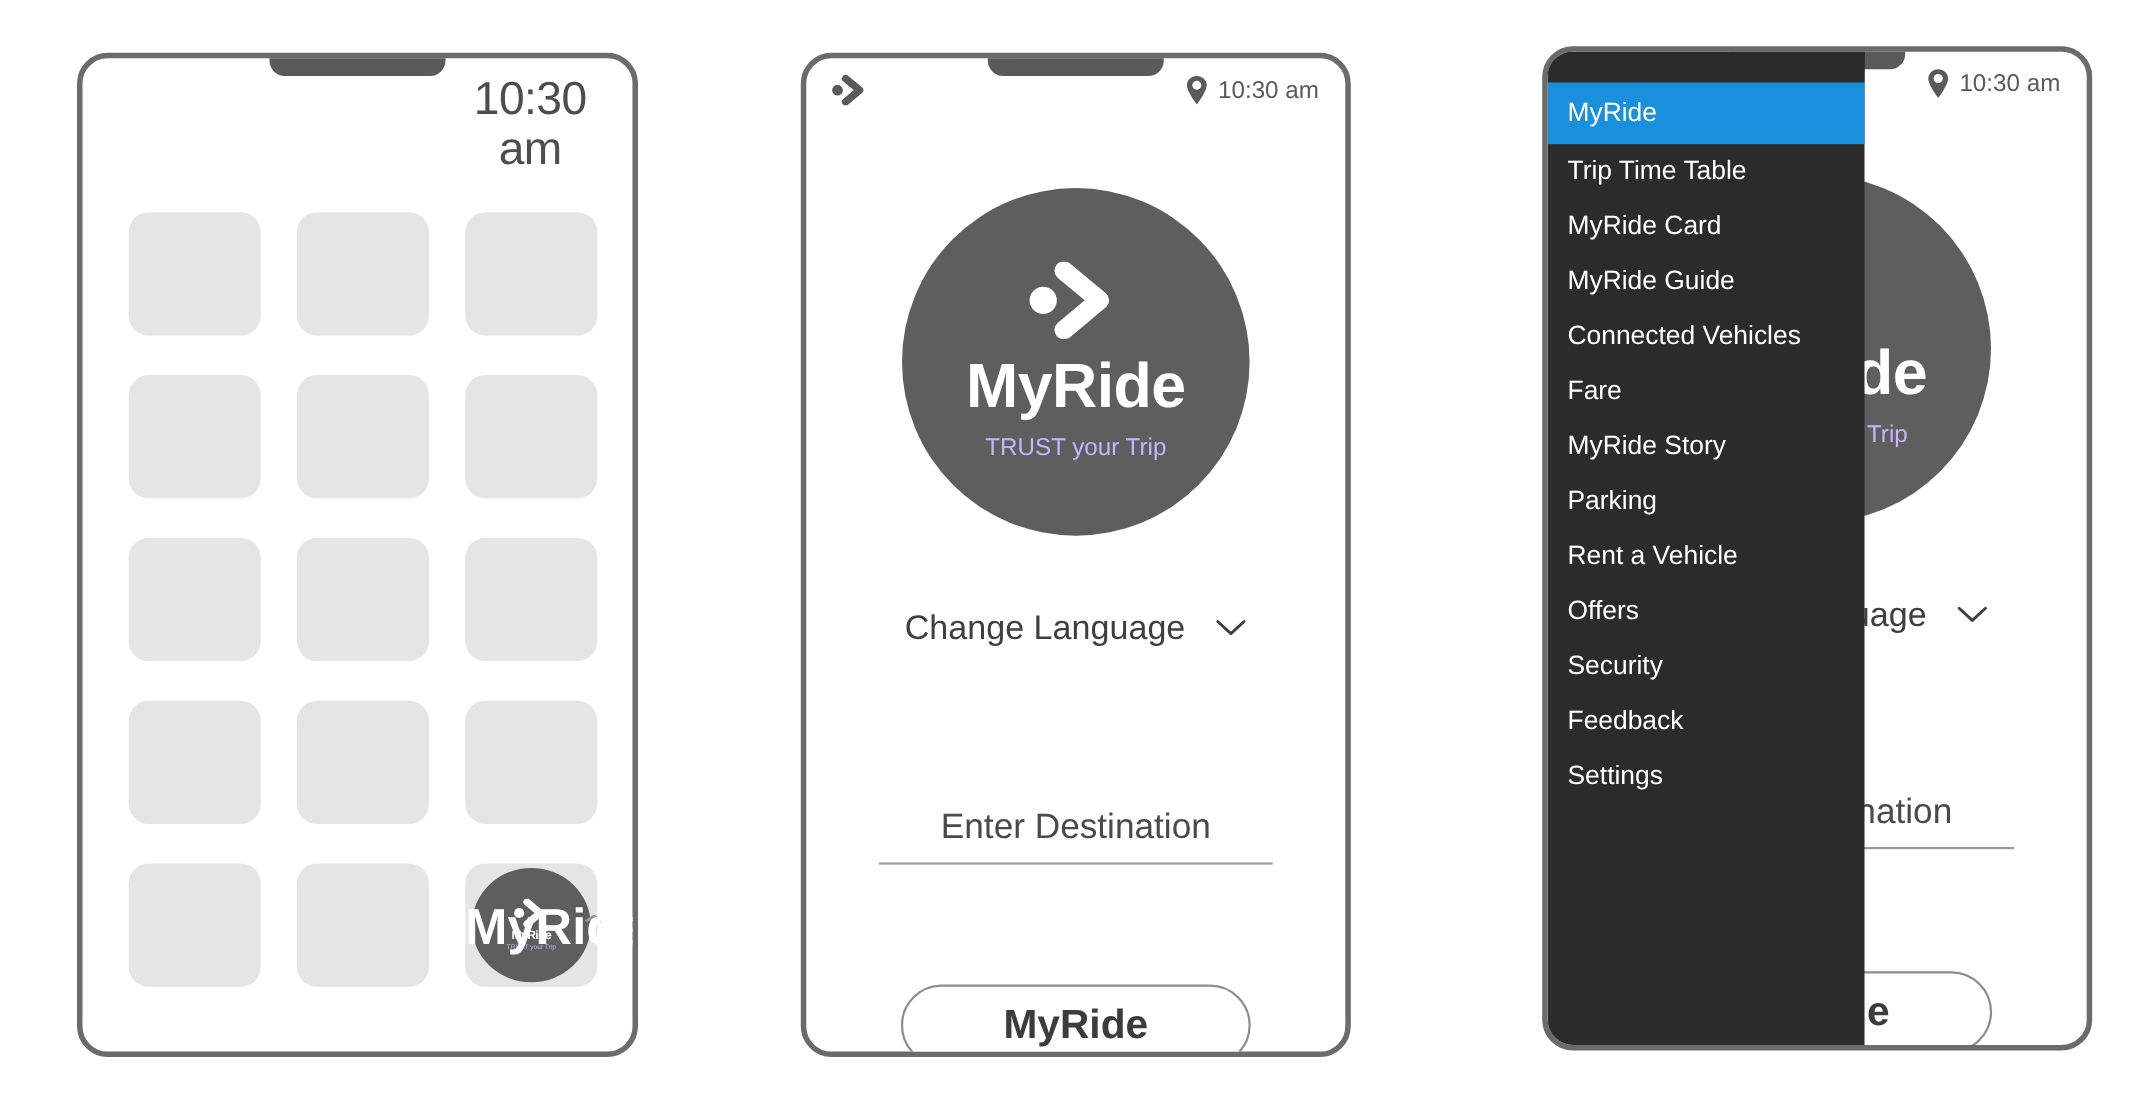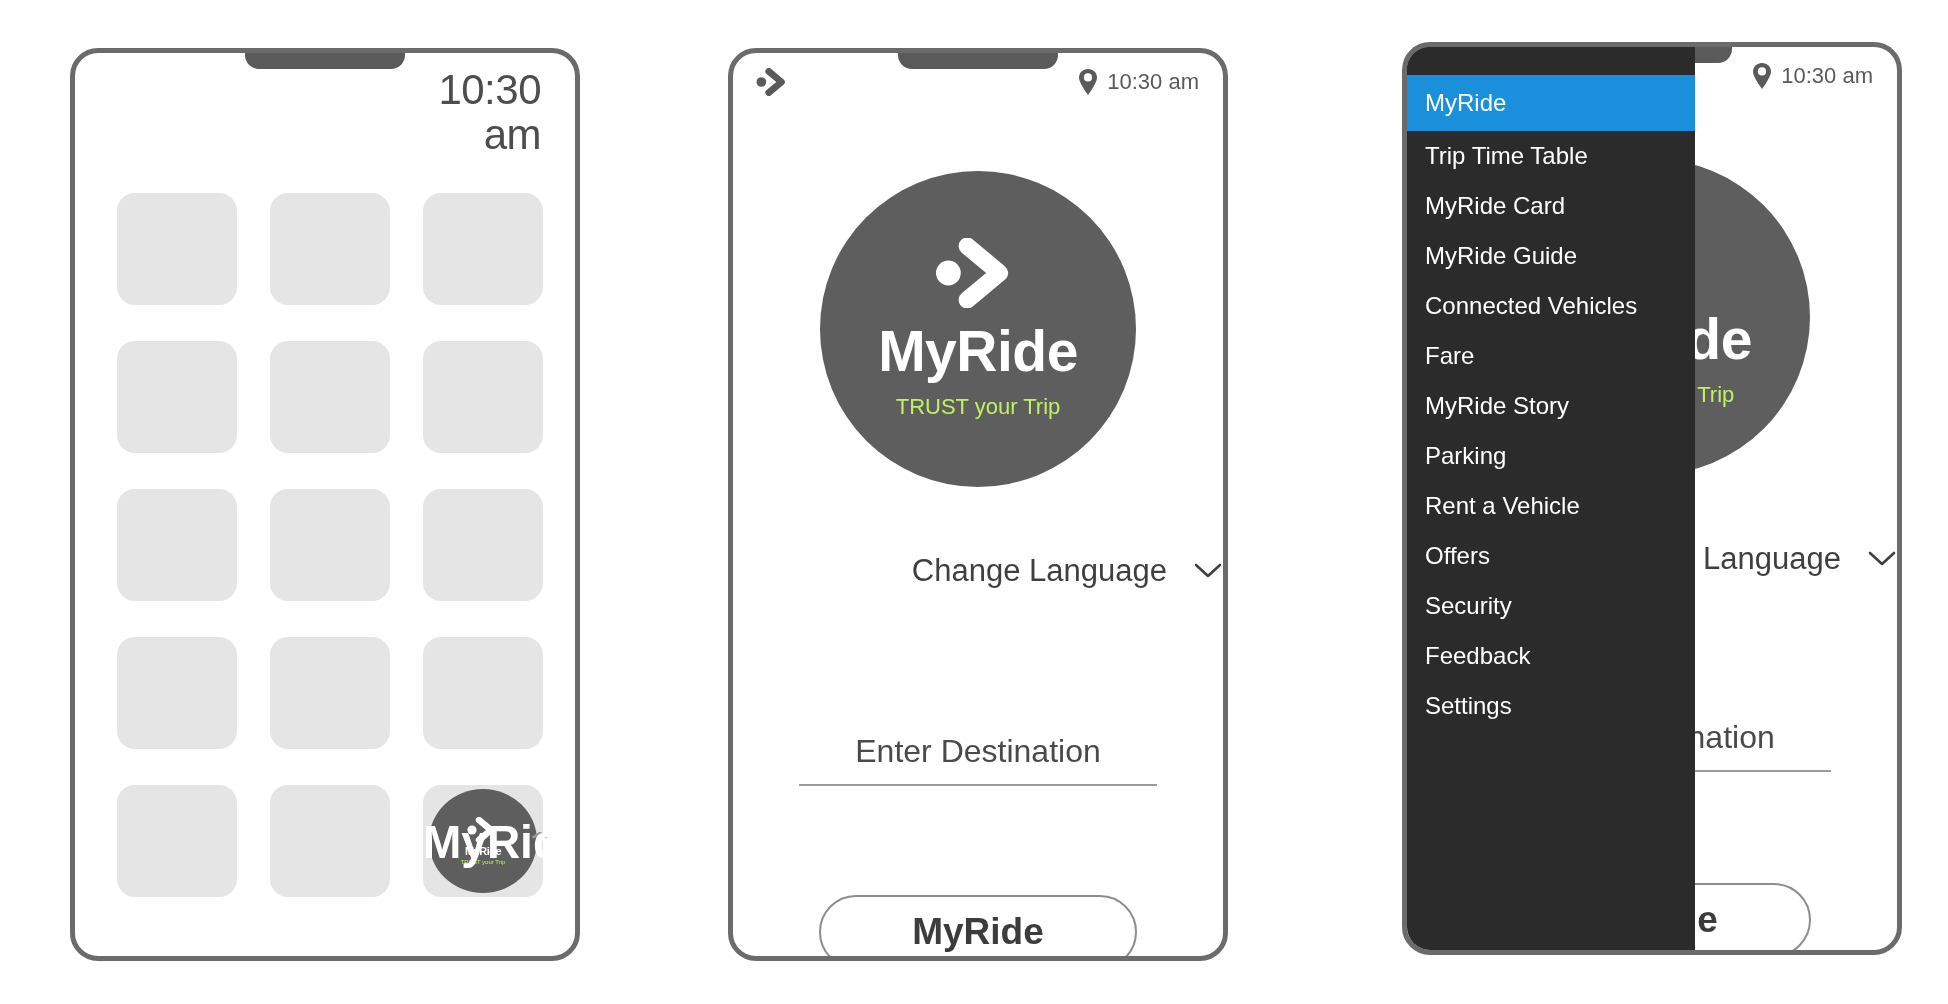--- a/index.html
+++ b/index.html
@@ -27,21 +27,21 @@
     border-bottom-left-radius: 14px;
     border-bottom-right-radius: 14px;
     z-index: 40;
   }
 
   
   #phone1 { left: 70px; top: 48px; width: 510px; height: 913px; }
   #p1-clock {
     position: absolute; right: 34px; top: 14px;
     width: 118px;
-    text-align: right;
+    text-align: center;
     font-size: 42px; line-height: 1.08;
     color: #4d4d4d; letter-spacing: -0.5px;
   }
   #p1-grid {
     position: absolute; left: 0; top: 140px;
     width: 100%;
     display: grid;
     grid-template-columns: repeat(3, 120px);
     grid-auto-rows: 112px;
     column-gap: 33px; row-gap: 36px;
@@ -84,21 +84,21 @@
     border: 3.2% solid #ffffff;
   }
   .logo .glyph { position: relative; z-index: 2; }
   .logo .wordmark {
     position: relative; z-index: 2;
     color: #ffffff; font-weight: bold;
     letter-spacing: -0.5px;
   }
   .logo .tagline {
     position: relative; z-index: 2;
-    color: #bef264;
+    color: #c4b5fd;
   }
 
   
 
   
   #phone2 { left: 728px; top: 48px; width: 500px; height: 913px; }
   .statusbar {
     position: absolute; top: 0; left: 0; right: 0; height: 58px;
     display: flex; align-items: center; z-index: 30;
   }
@@ -111,21 +111,21 @@
 
   #p2-logo {
     position: absolute; left: 50%; transform: translateX(-50%);
     top: 118px; width: 316px; height: 316px;
   }
   #p2-logo .wordmark { font-size: 57px; margin-top: 4px; }
   #p2-logo .tagline { font-size: 22px; margin-top: 10px; }
 
   .lang-row {
     position: absolute; left: 0; right: 0;
-    display: flex; align-items: center; justify-content: flex-end; gap: 26px;
+    display: flex; align-items: center; justify-content: center; gap: 26px;
     font-size: 31px; color: #3f3f3f;
   }
   #p2-lang { top: 500px; }
 
   .dest-field {
     position: absolute;
     border-bottom: 2px solid #9b9b9b;
     text-align: center;
     font-size: 32px; color: #4a4a4a;
     padding-bottom: 14px;

